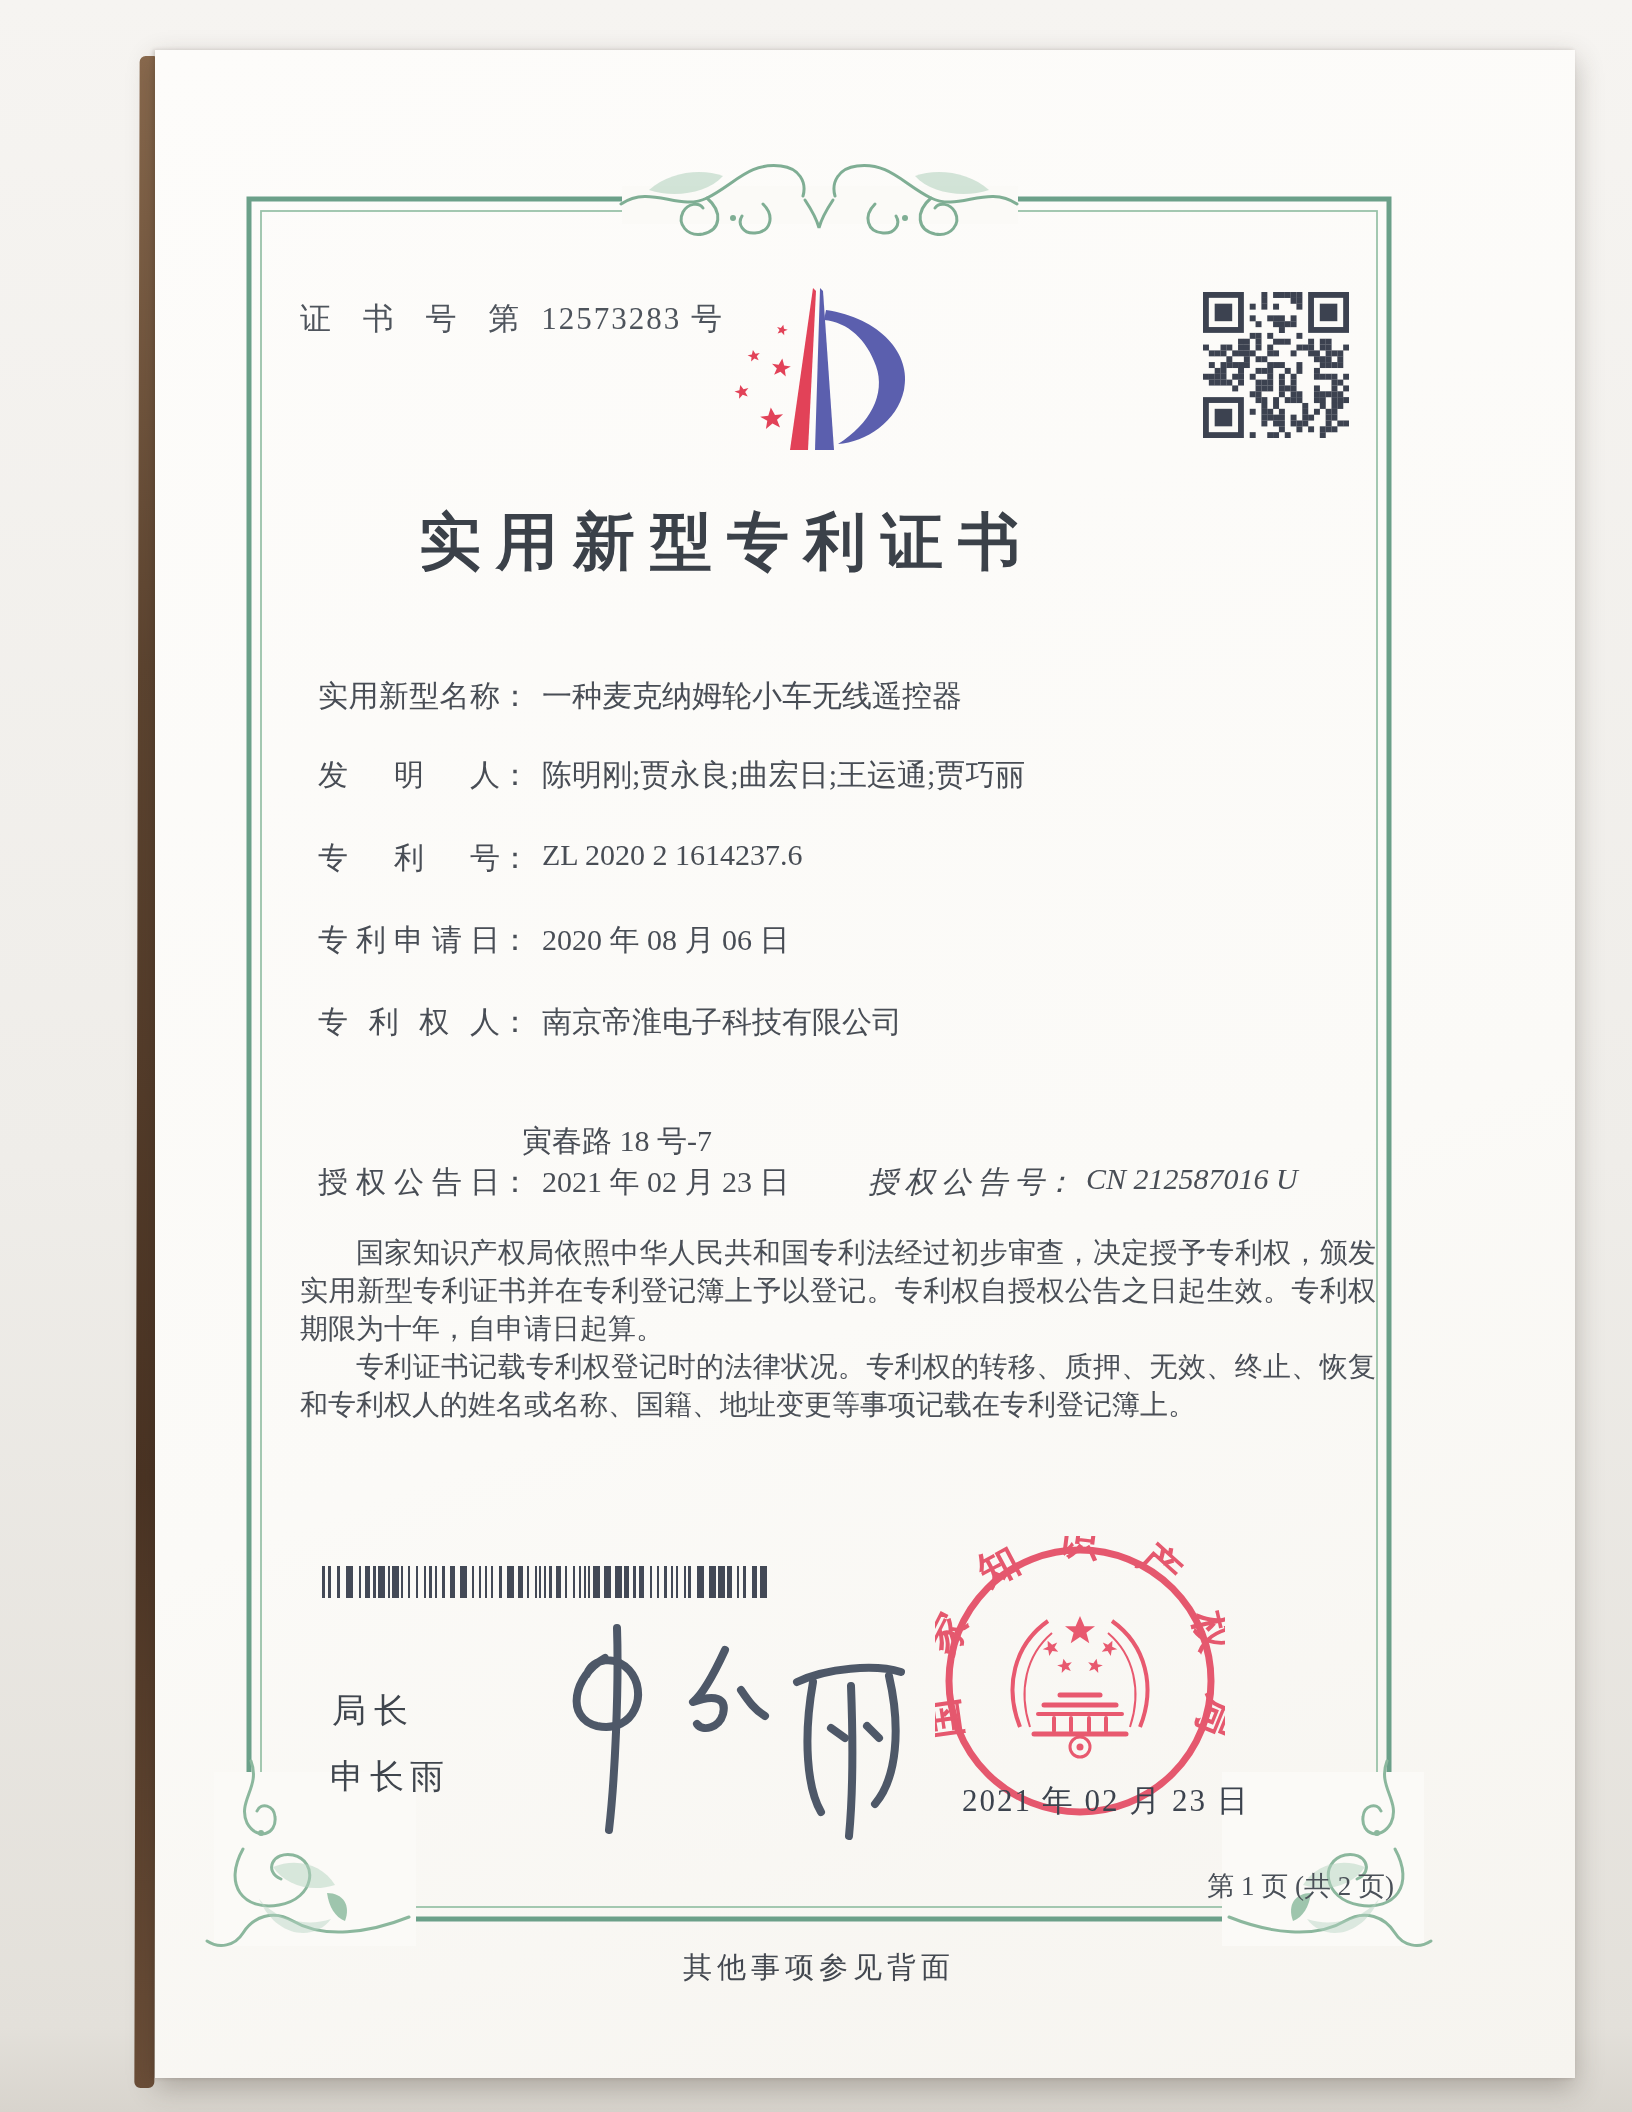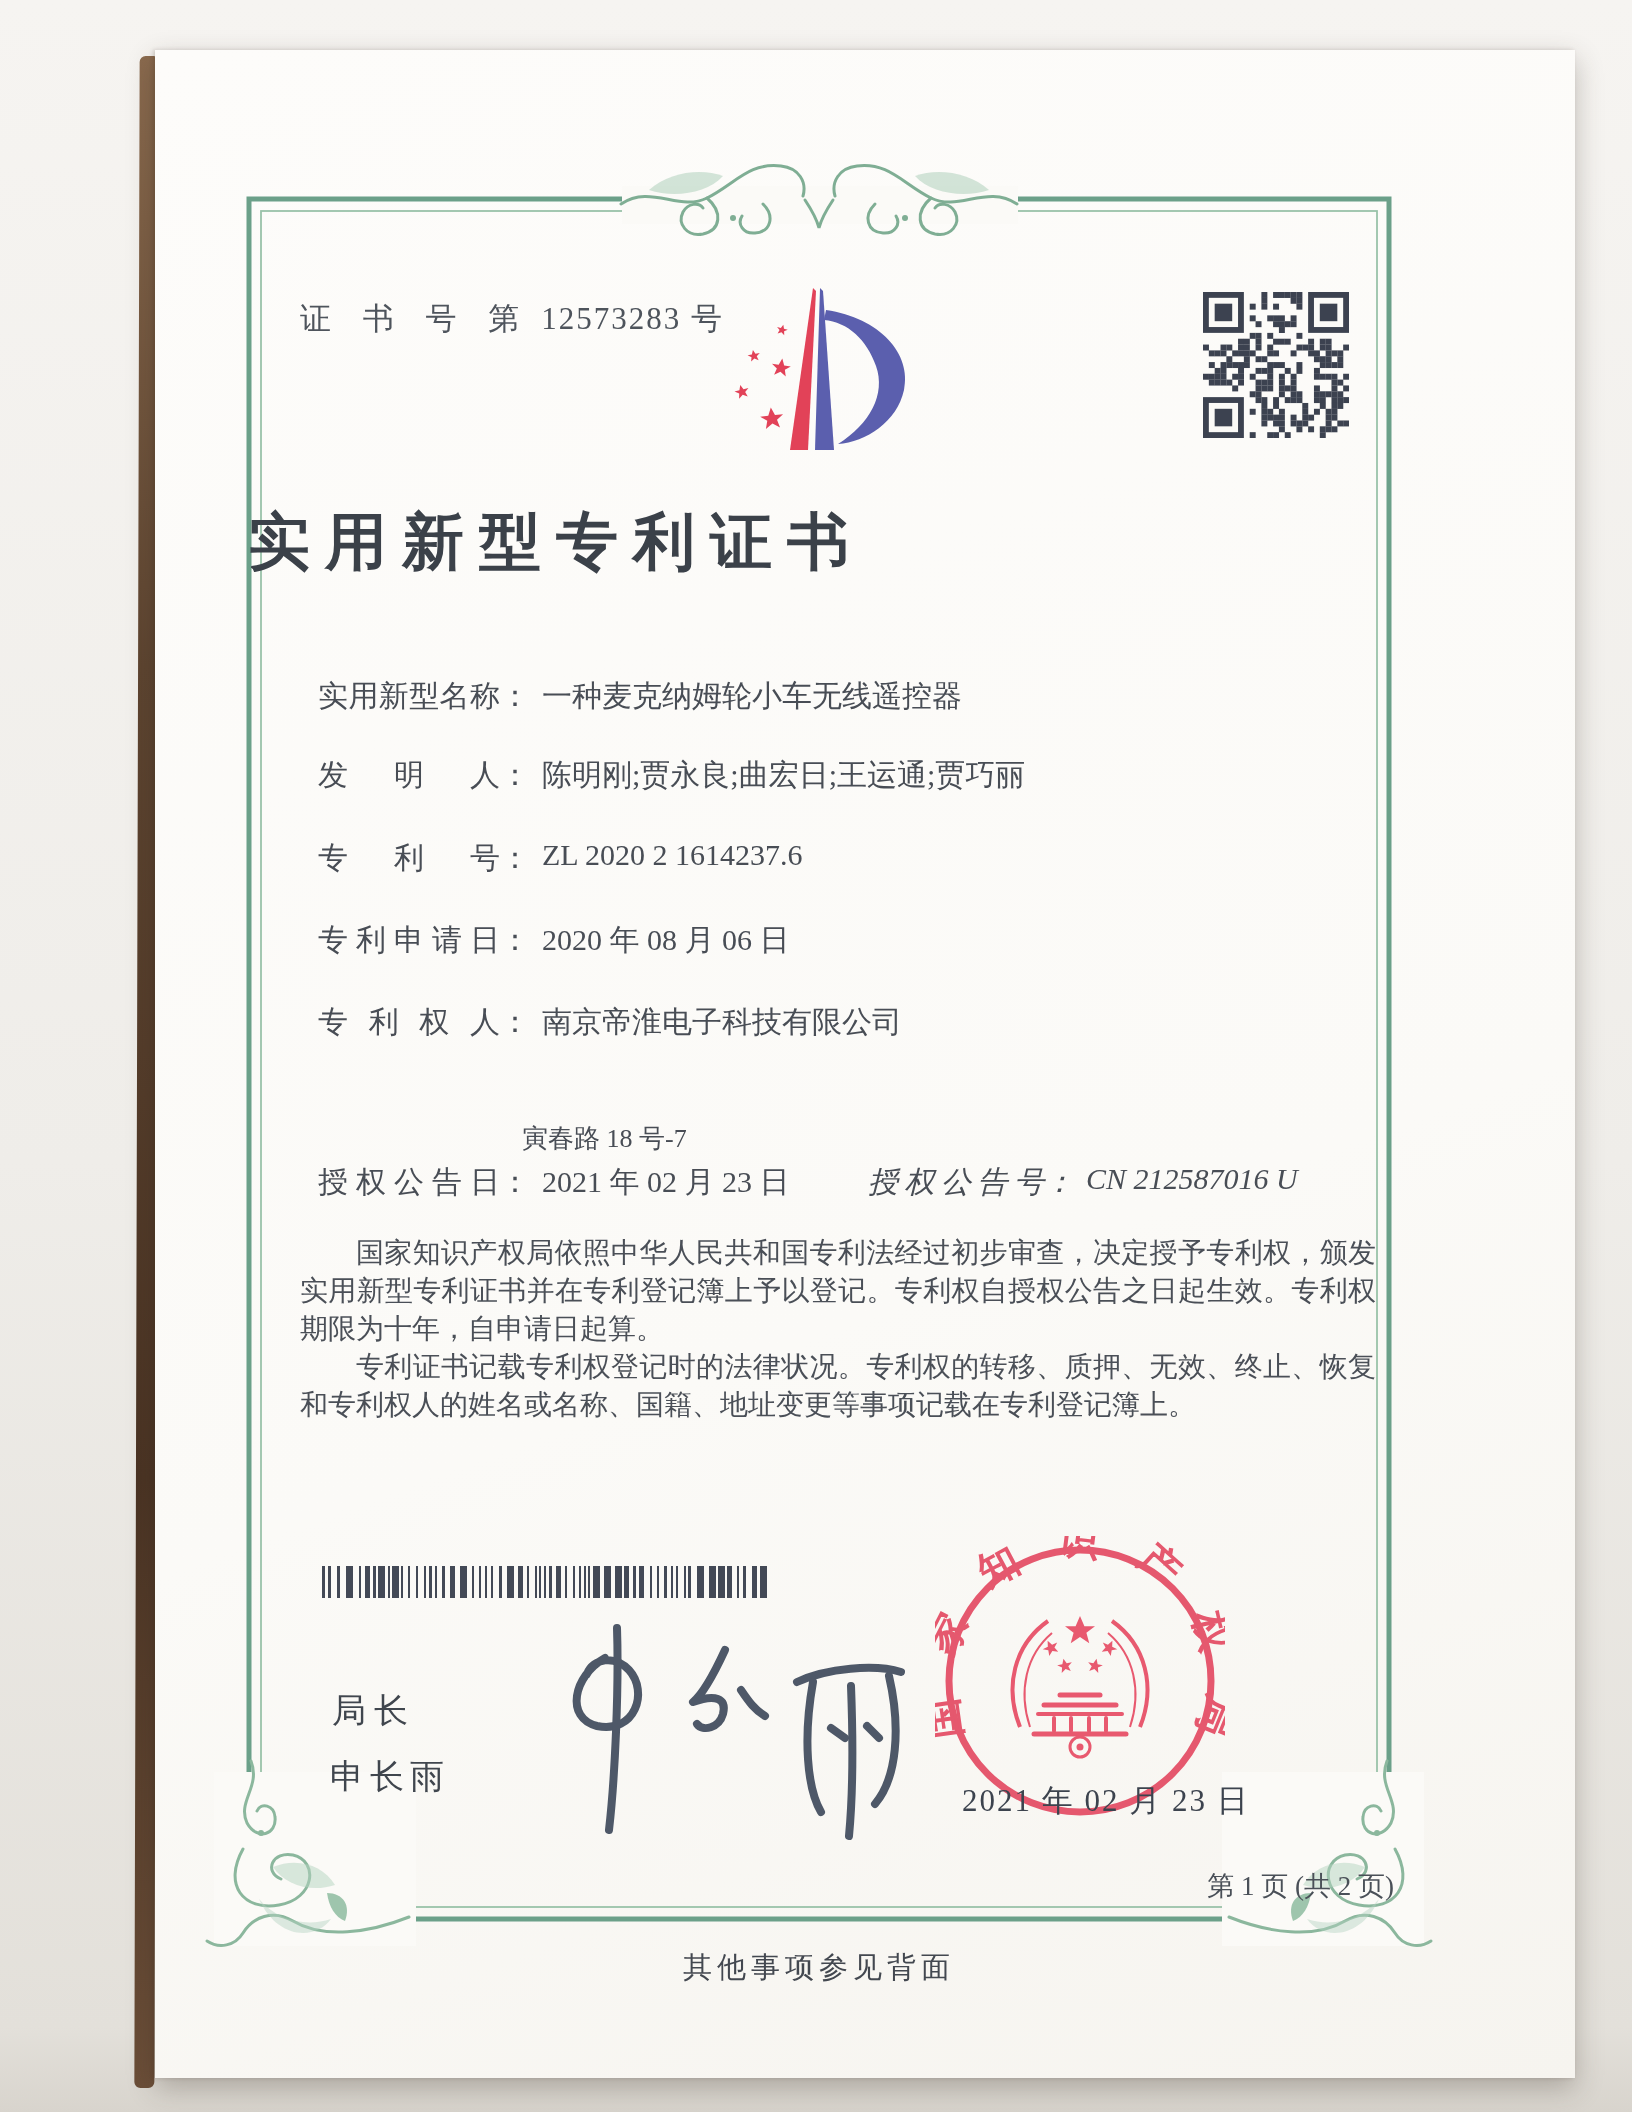--- a/index.html
+++ b/index.html
@@ -9,27 +9,27 @@
   .backdrop-edge{position:absolute;left:137px;top:56px;width:20px;height:2032px;
     background:linear-gradient(180deg,#8a6a4e 0%,#5d4430 30%,#4a3323 70%,#6b4e38 100%);
     border-radius:6px;transform:rotate(.15deg);}
   .paper{position:absolute;left:155px;top:50px;width:1420px;height:2028px;
     background:linear-gradient(160deg,#fdfcfa 0%,#fbfaf7 60%,#f6f4ef 100%);
     box-shadow:0 10px 26px rgba(60,50,40,.30),-2px 0 4px rgba(60,45,30,.18);}
   svg.deco{position:absolute;left:0;top:0;z-index:2;}
   .abs{position:absolute;z-index:3;}
   .cert-no{left:300px;top:298px;font-size:31px;color:#4e545c;letter-spacing:2px;}
   .cert-no .sp{letter-spacing:12px;margin-right:10px;}
-  .title{left:248px;top:500px;width:958px;font-size:62px;font-weight:700;
+  .title{left:248px;top:500px;width:958px;text-align:center;font-size:62px;font-weight:700;
     color:#3b4149;letter-spacing:15px;}
   .frow{left:318px;width:1076px;font-size:30px;color:#484d55;}
   .flabel{display:inline-block;width:182px;text-align:justify;text-align-last:justify;vertical-align:top;}
   .fcolon{display:inline-block;vertical-align:top;}
   .fvalue{display:inline-block;margin-left:12px;vertical-align:top;max-width:850px;}
-  .addr2{left:522px;top:1121px;font-size:26px;color:#484d55;text-align:center;}
+  .addr2{left:522px;top:1121px;font-size:30px;color:#484d55;text-align:center;}
   .pair2{position:absolute;left:550px;top:0;white-space:nowrap;font-style:italic;}
   .paras{left:300px;top:1234px;width:1076px;font-size:28px;line-height:38px;color:#4a4f57;text-align:justify;}
   .paras p{margin:0;text-indent:2em;}
   .sig-role{left:332px;top:1688px;font-size:34px;color:#40464e;letter-spacing:8px;}
   .sig-name{left:330px;top:1754px;font-size:34px;color:#40464e;letter-spacing:6px;}
   .seal-date{left:962px;top:1780px;font-size:31px;color:#3c434e;letter-spacing:2px;z-index:5;}
   .page-info{left:252px;top:1868px;width:1142px;text-align:right;font-size:27px;color:#4a5058;}
   .back-note{left:248px;top:1948px;width:1142px;text-align:center;font-size:29px;color:#434850;letter-spacing:5px;font-family:Liberation Serif, serif;}
 </style>
 </head>

